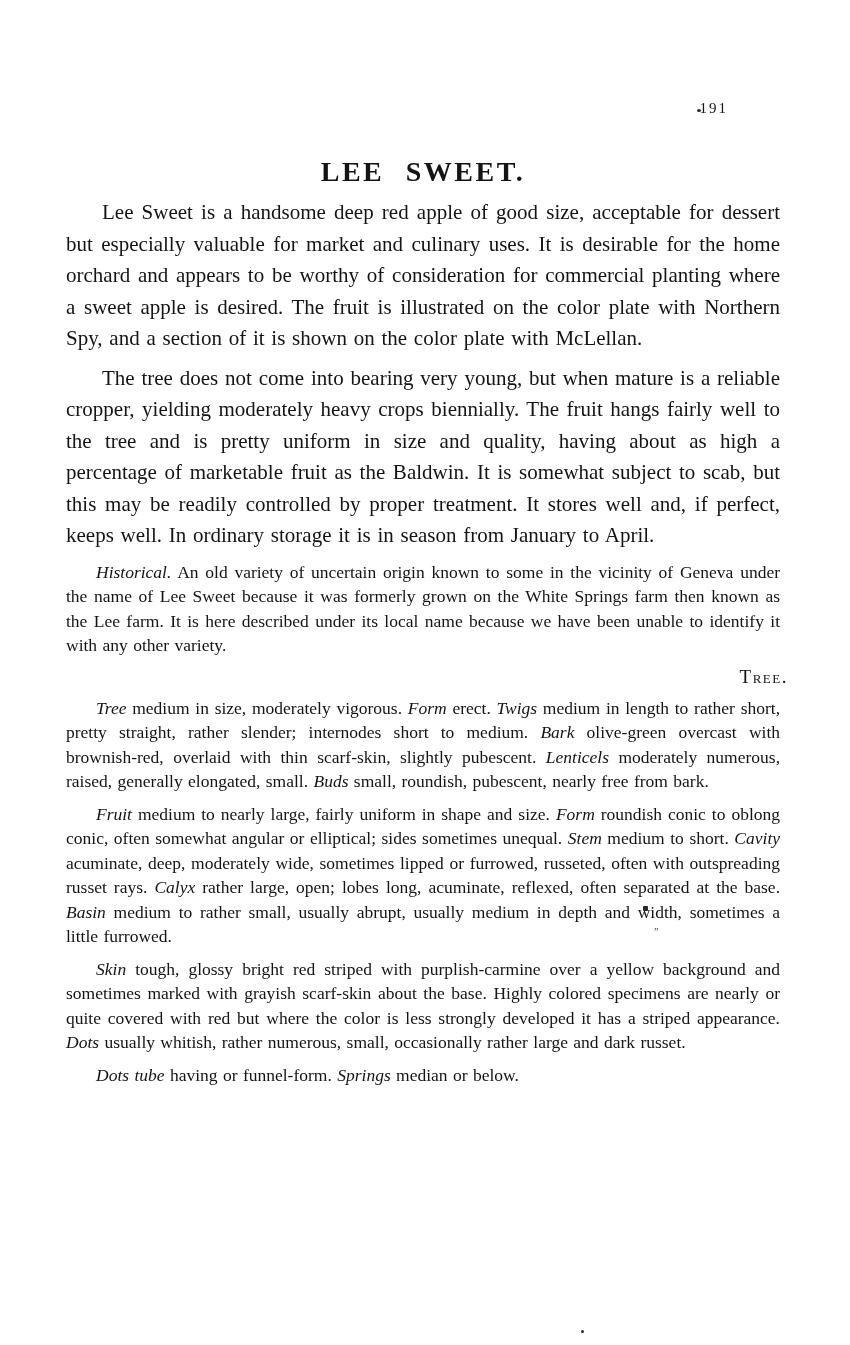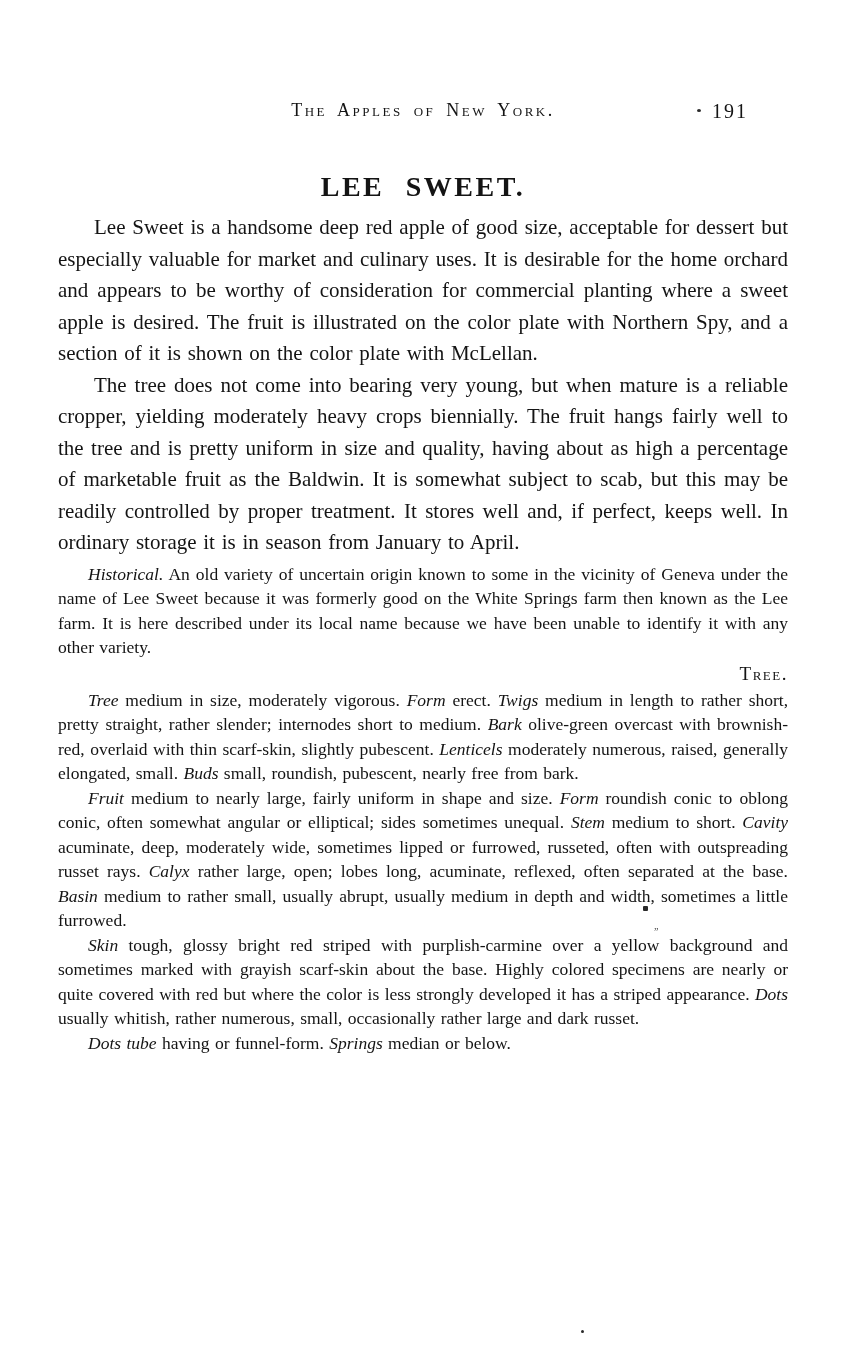--- a/index.html
+++ b/index.html
@@ -29,37 +29,37 @@
   .running-title {
     display: block;
     text-align: center;
     font-variant: small-caps;
     font-size: 18px;
     letter-spacing: 2.5px;
     word-spacing: 4px;
   }
   .page-number {
     position: absolute;
-    right: 40px;
+    right: 60px;
     top: 0;
-    font-size: 20px;
+    font-size: 15px;
     letter-spacing: 2px;
   }
 
   .title {
-    margin: 45px 0 0 0;
+    margin: 30px 0 0 0;
     text-align: center;
     font-size: 28px;
     font-weight: 700;
     letter-spacing: 2.5px;
     word-spacing: 12px;
   }
 
   .para {
-    margin: 0;
+    margin: 8px;
     text-align: justify;
   }
   .para.large {
     font-size: 21px;
     line-height: 31.5px;
     text-indent: 36px;
     word-spacing: 1.5px;
   }
   .para.large.first { margin-top: 9px; }
   .para.small {
@@ -89,31 +89,30 @@
   }
   .speck-faint { background: transparent; color: #3a3a3a; font-size: 10px; line-height: 7px; }
 </style>
 </head>
 <body>
 
 <div class="page">
   <div class="content">
 
     <div class="header">
-      <span class="running-title">The Apples of New York.</span>
       <span class="page-number">191</span>
     </div>
 
     <h1 class="title">LEE SWEET.</h1>
 
     <p class="para large first"><span>Lee Sweet is a handsome deep red apple of good size, acceptable for dessert but especially valuable for market and culinary uses. It is desirable for the home orchard and appears to be worthy of consideration for commercial planting where a sweet apple is desired. The fruit is illustrated on the color plate with Northern Spy, and a section of it is shown on the color plate with McLellan.</span></p>
 
     <p class="para large"><span>The tree does not come into bearing very young, but when mature is a reliable cropper, yielding moderately heavy crops biennially. The fruit hangs fairly well to the tree and is pretty uniform in size and quality, having about as high a percentage of marketable fruit as the Baldwin. It is somewhat subject to scab, but this may be readily controlled by proper treatment. It stores well and, if perfect, keeps well. In ordinary storage it is in season from January to April.</span></p>
 
-    <p class="para small historical"><em>Historical.</em><span> An old variety of uncertain origin known to some in the vicinity of Geneva under the name of Lee Sweet because it was formerly good on the White Springs farm then known as the Lee farm. It is here described under its local name because we have been unable to identify it with any other variety.</span></p>
+    <p class="para small historical"><em>Historical.</em><span> An old variety of uncertain origin known to some in the vicinity of Geneva under the name of Lee Sweet because it was formerly grown on the White Springs farm then known as the Lee farm. It is here described under its local name because we have been unable to identify it with any other variety.</span></p>
 
     <h2 class="section-heading">Tree.</h2>
 
     <p class="para small"><em>Tree</em><span> medium in size, moderately vigorous. </span><em>Form</em><span> erect. </span><em>Twigs</em><span> medium in length to rather short, pretty straight, rather slender; internodes short to medium. </span><em>Bark</em><span> olive-green overcast with brownish-red, overlaid with thin scarf-skin, slightly pubescent. </span><em>Lenticels</em><span> moderately numerous, raised, generally elongated, small. </span><em>Buds</em><span> small, roundish, pubescent, nearly free from bark.</span></p>
 
 
     <p class="para small"><em>Fruit</em><span> medium to nearly large, fairly uniform in shape and size. </span><em>Form</em><span> roundish conic to oblong conic, often somewhat angular or elliptical; sides sometimes unequal. </span><em>Stem</em><span> medium to short. </span><em>Cavity</em><span> acuminate, deep, moderately wide, sometimes lipped or furrowed, russeted, often with outspreading russet rays. </span><em>Calyx</em><span> rather large, open; lobes long, acuminate, reflexed, often separated at the base. </span><em>Basin</em><span> medium to rather small, usually abrupt, usually medium in depth and width, sometimes a little furrowed.</span></p>
 
     <p class="para small"><em>Skin</em><span> tough, glossy bright red striped with purplish-carmine over a yellow background and sometimes marked with grayish scarf-skin about the base. Highly colored specimens are nearly or quite covered with red but where the color is less strongly developed it has a striped appearance. </span><em>Dots</em><span> usually whitish, rather numerous, small, occasionally rather large and dark russet.</span></p>
 

